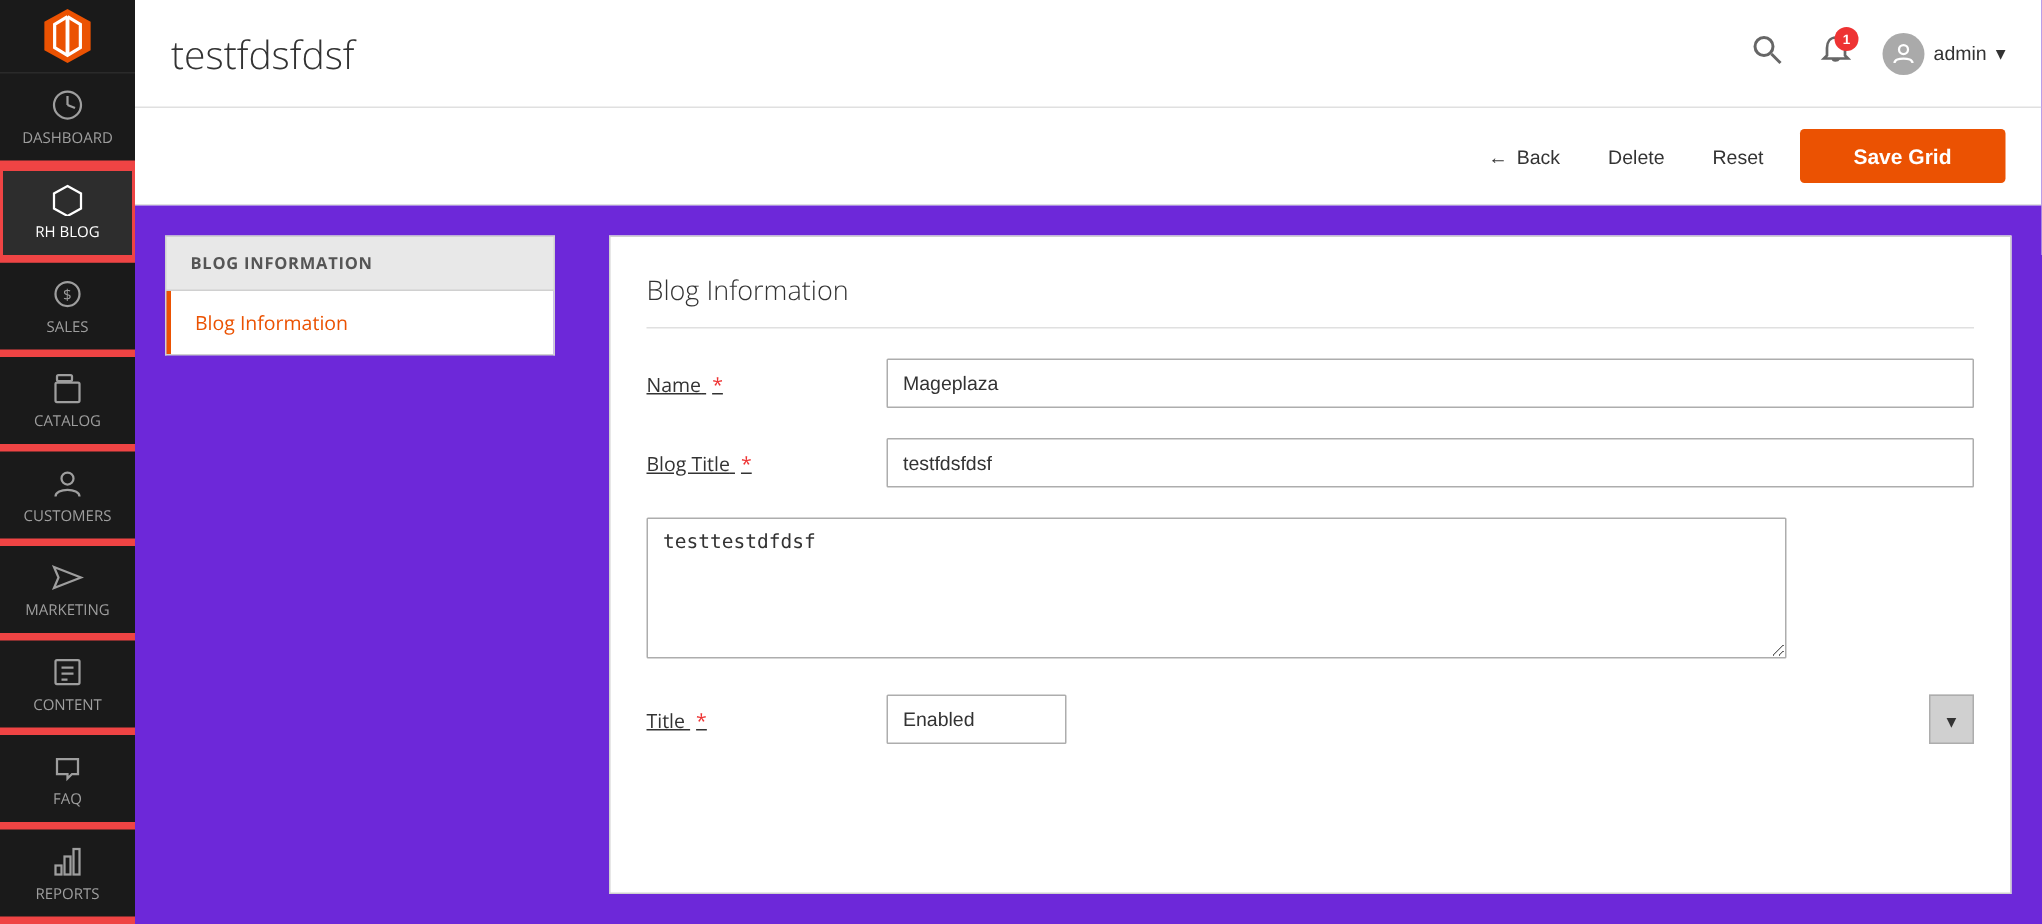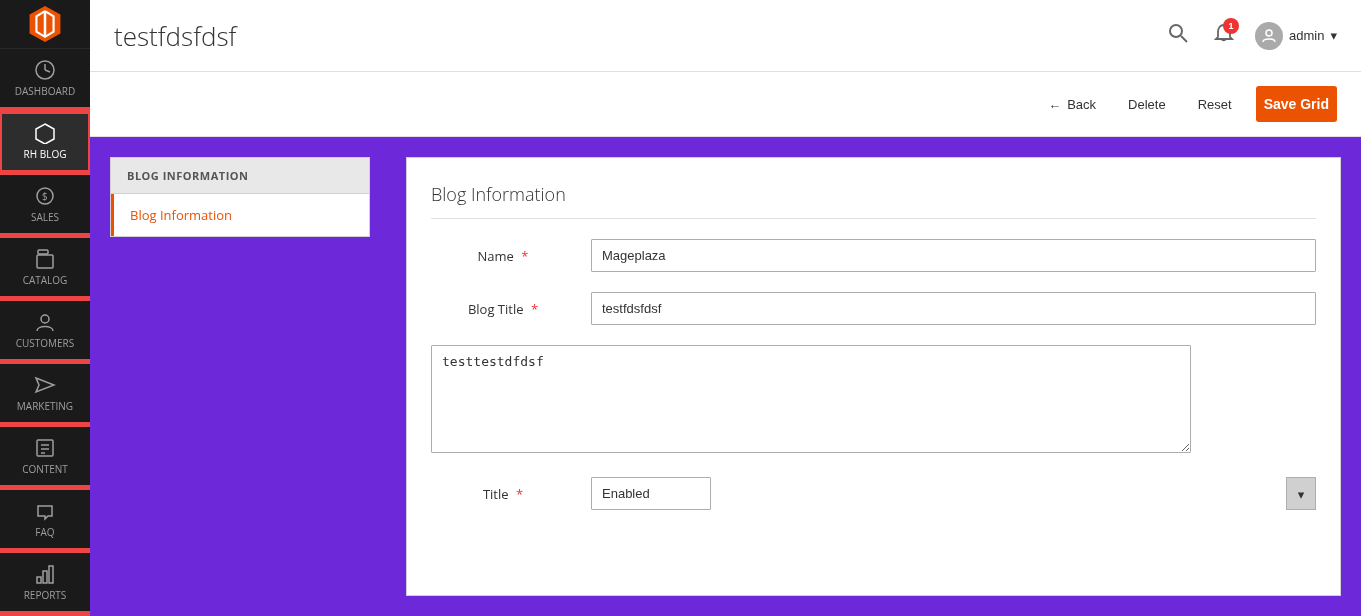--- a/index.html
+++ b/index.html
@@ -158,21 +158,21 @@
       gap: 6px;
       padding: 6px 8px;
     }
     .btn-save-grid {
       background: #eb5202;
       color: #fff;
       border: none;
       cursor: pointer;
       font-size: 14px;
       font-weight: 600;
-      padding: 10px 8px;
+      padding: 10px 36px;
       border-radius: 3px;
     }
 
     
     .content-area {
       flex: 1;
       display: flex;
       overflow: hidden;
       background: #6d28d9;
       padding: 20px;
@@ -229,25 +229,26 @@
       border-bottom: 1px solid #e0e0e0;
     }
     .form-row {
       display: flex;
       align-items: flex-start;
       margin-bottom: 20px;
     }
     .form-label {
       width: 160px;
       flex-shrink: 0;
-      text-align: center;
+      text-align: left;
       padding-right: 16px;
       padding-top: 8px;
       font-size: 13px;
       color: #333;
+      text-decoration: underline;
     }
     .form-label .required {
       color: #e33;
       margin-left: 4px;
     }
     .form-control {
       flex: 1;
       max-width: 760px;
     }
     .form-input {
@@ -260,21 +261,21 @@
       background: #fff;
     }
     .form-textarea {
       width: 100%;
       padding: 8px 10px;
       border: 1px solid #adadad;
       border-radius: 1px;
       font-size: 13px;
       color: #333;
       background: #fff;
-      height: 108px;
+      height: 94px;
       resize: vertical;
     }
 
     
     .status-select-wrapper {
       display: flex;
       align-items: center;
       position: relative;
     }
     .status-select {

